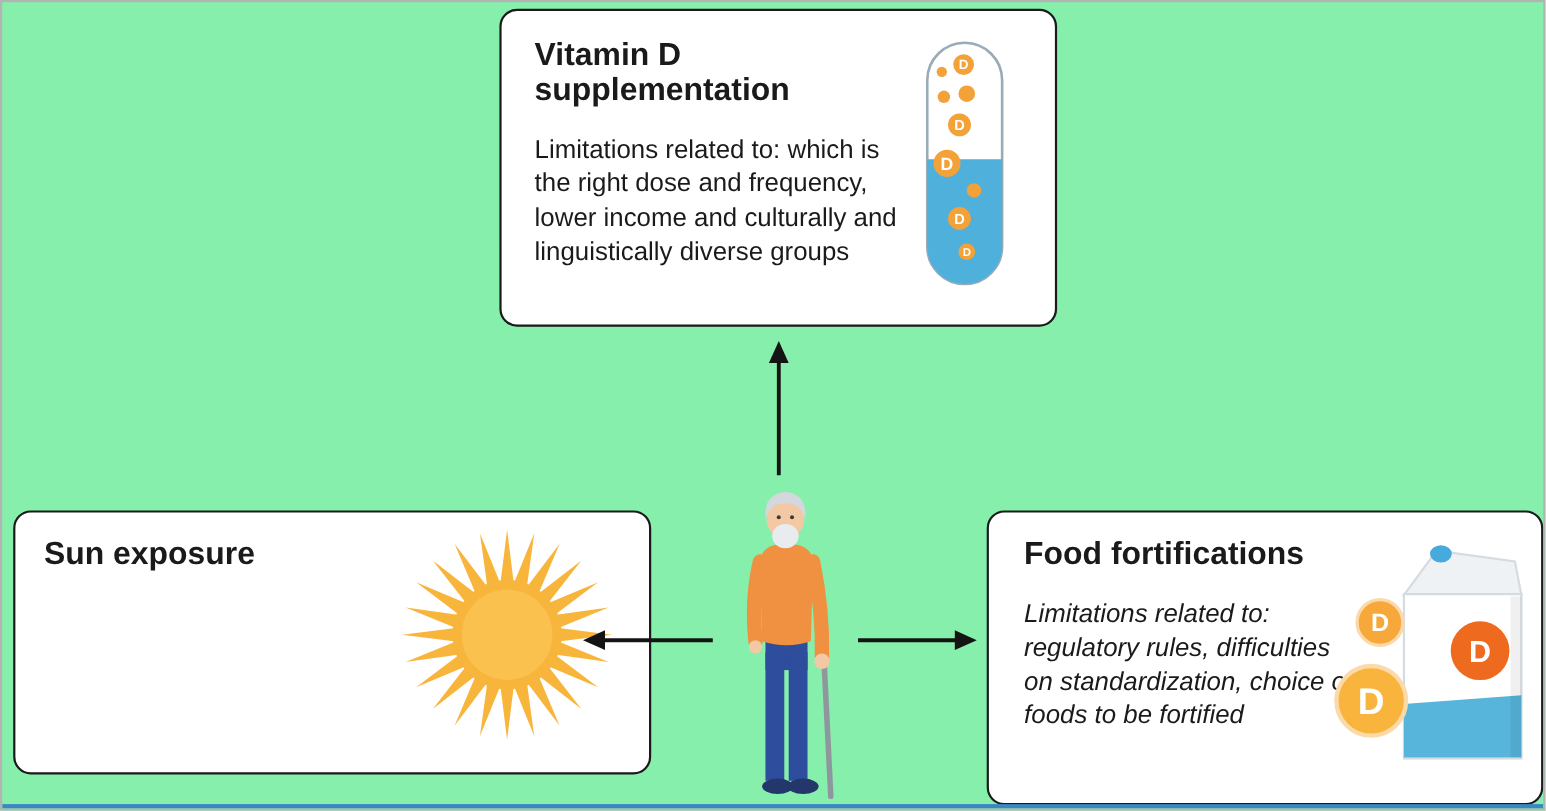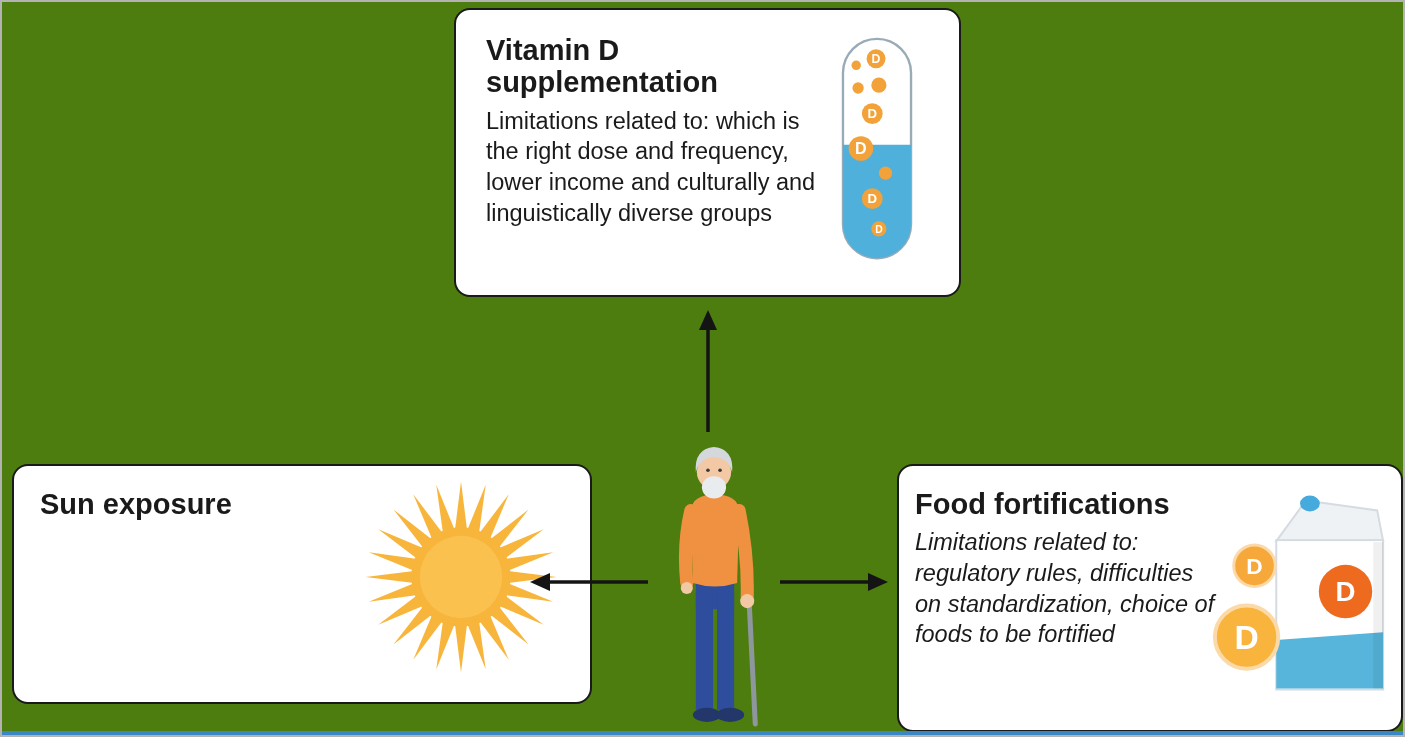--- a/index.html
+++ b/index.html
@@ -1,30 +1,30 @@
 <!DOCTYPE html>
 <html><head>
 <meta charset="utf-8">
 <style>
   * { box-sizing: border-box; }
   html,body { margin:0; padding:0; background:#ededed; font-family:"Liberation Sans", sans-serif; }
   .frame {
     position:relative; width:1405px; height:737px;
-    background:#4d7c0f; border:2px solid #b3b3b3; overflow:hidden;
+    background:#86efac; border:2px solid #b3b3b3; overflow:hidden;
   }
   .node {
     position:absolute; background:#ffffff;
     border:2px solid #1a1a1a; border-radius:16px;
   }
   .node-top   { left:452px; top:6px;   width:507px; height:289px; padding:24px 30px; }
   .node-left  { left:10px;  top:462px; width:580px; height:240px; padding:22px 26px; }
-  .node-right { left:895px; top:462px; width:506px; height:268px; padding:22px 16px; }
+  .node-right { left:895px; top:462px; width:506px; height:268px; padding:22px 32px; }
   .node-title { font-weight:bold; font-size:29px; line-height:1.12; color:#1a1a1a; }
   .node-top .node-title  { width:320px; }
-  .node-body  { font-size:23.5px; line-height:1.3; color:#1a1a1a; margin-top:7px; }
+  .node-body  { font-size:23.5px; line-height:1.3; color:#1a1a1a; margin-top:22px; }
   .node-top  .node-body  { width:335px; }
   .node-left .node-body  { width:282px; }
   .node-right .node-body { width:305px;font-style:italic; }
 
   .capsule-svg { position:absolute; top:20px; right:30px; width:104px; height:238px; }
   .sun-svg     { position:absolute; top:8px;  right:26px; width:206px; height:206px; }
   .food-svg    { position:absolute; top:20px; right:6px;  width:188px; height:224px; }
 
   .man-svg    { position:absolute; left:638px; top:430px; width:152px; height:302px; }
   .arrow-up-svg    { position:absolute; left:691px; top:308px; width:30px;  height:124px; }

